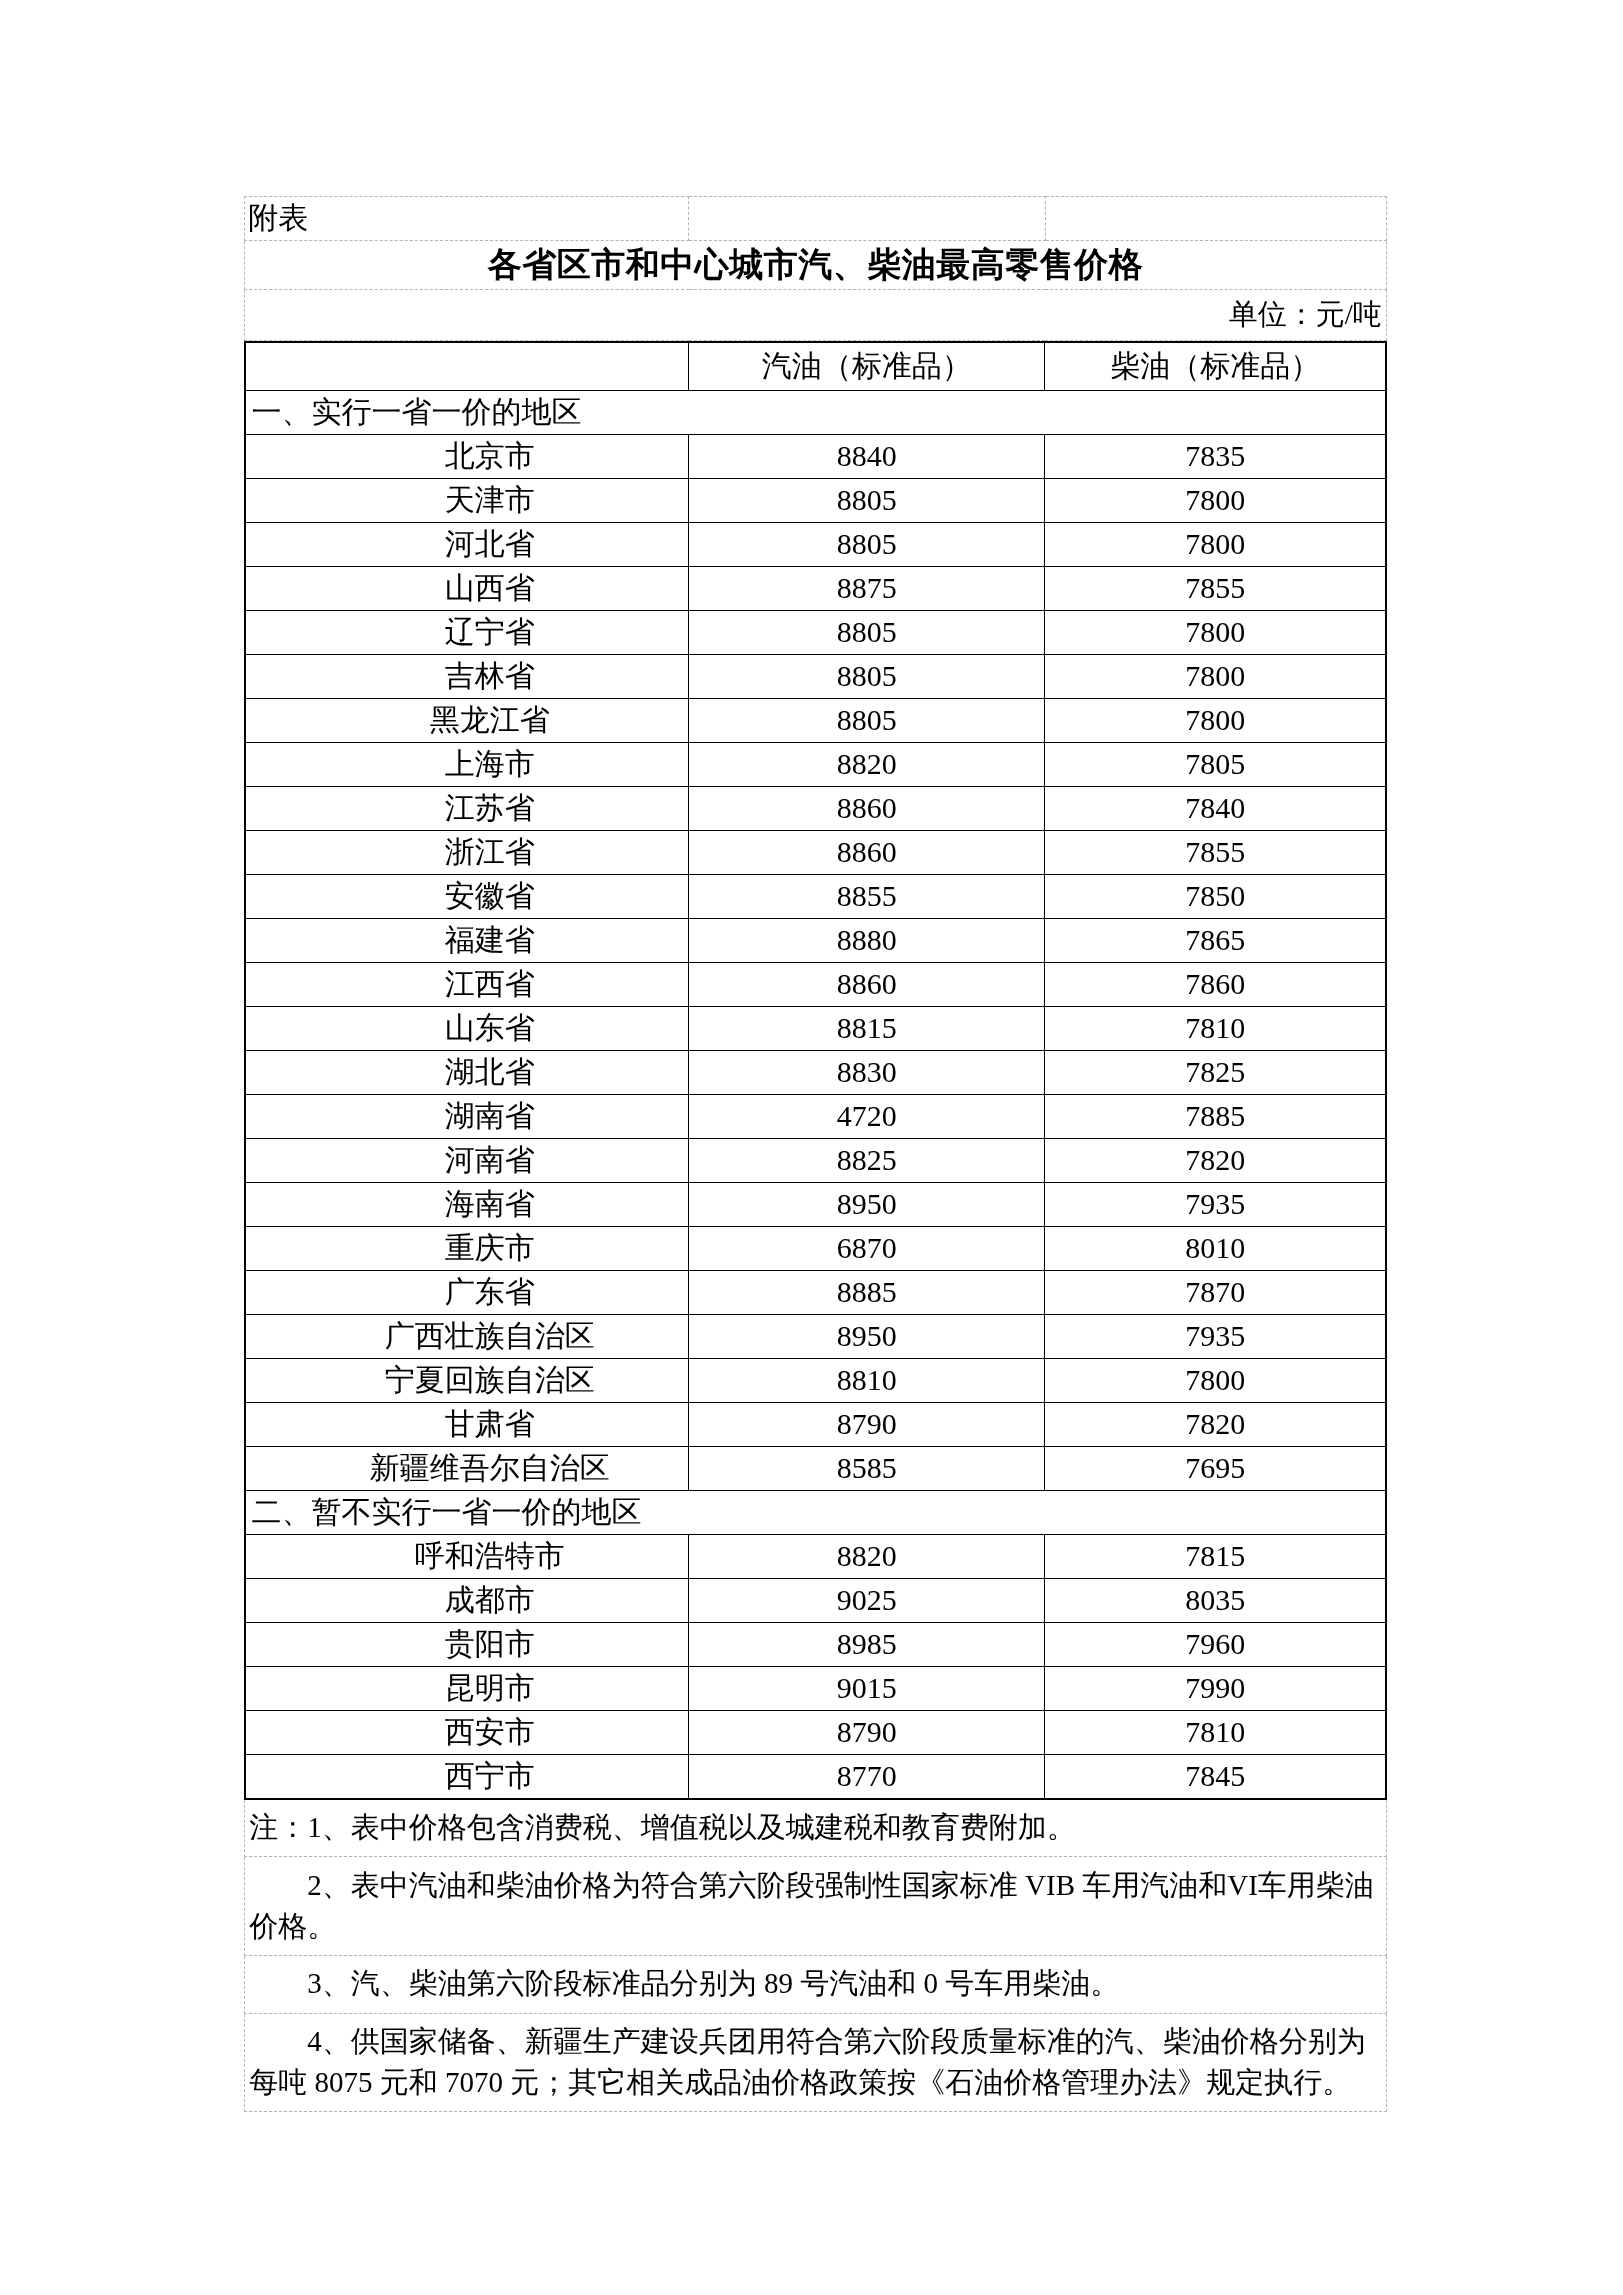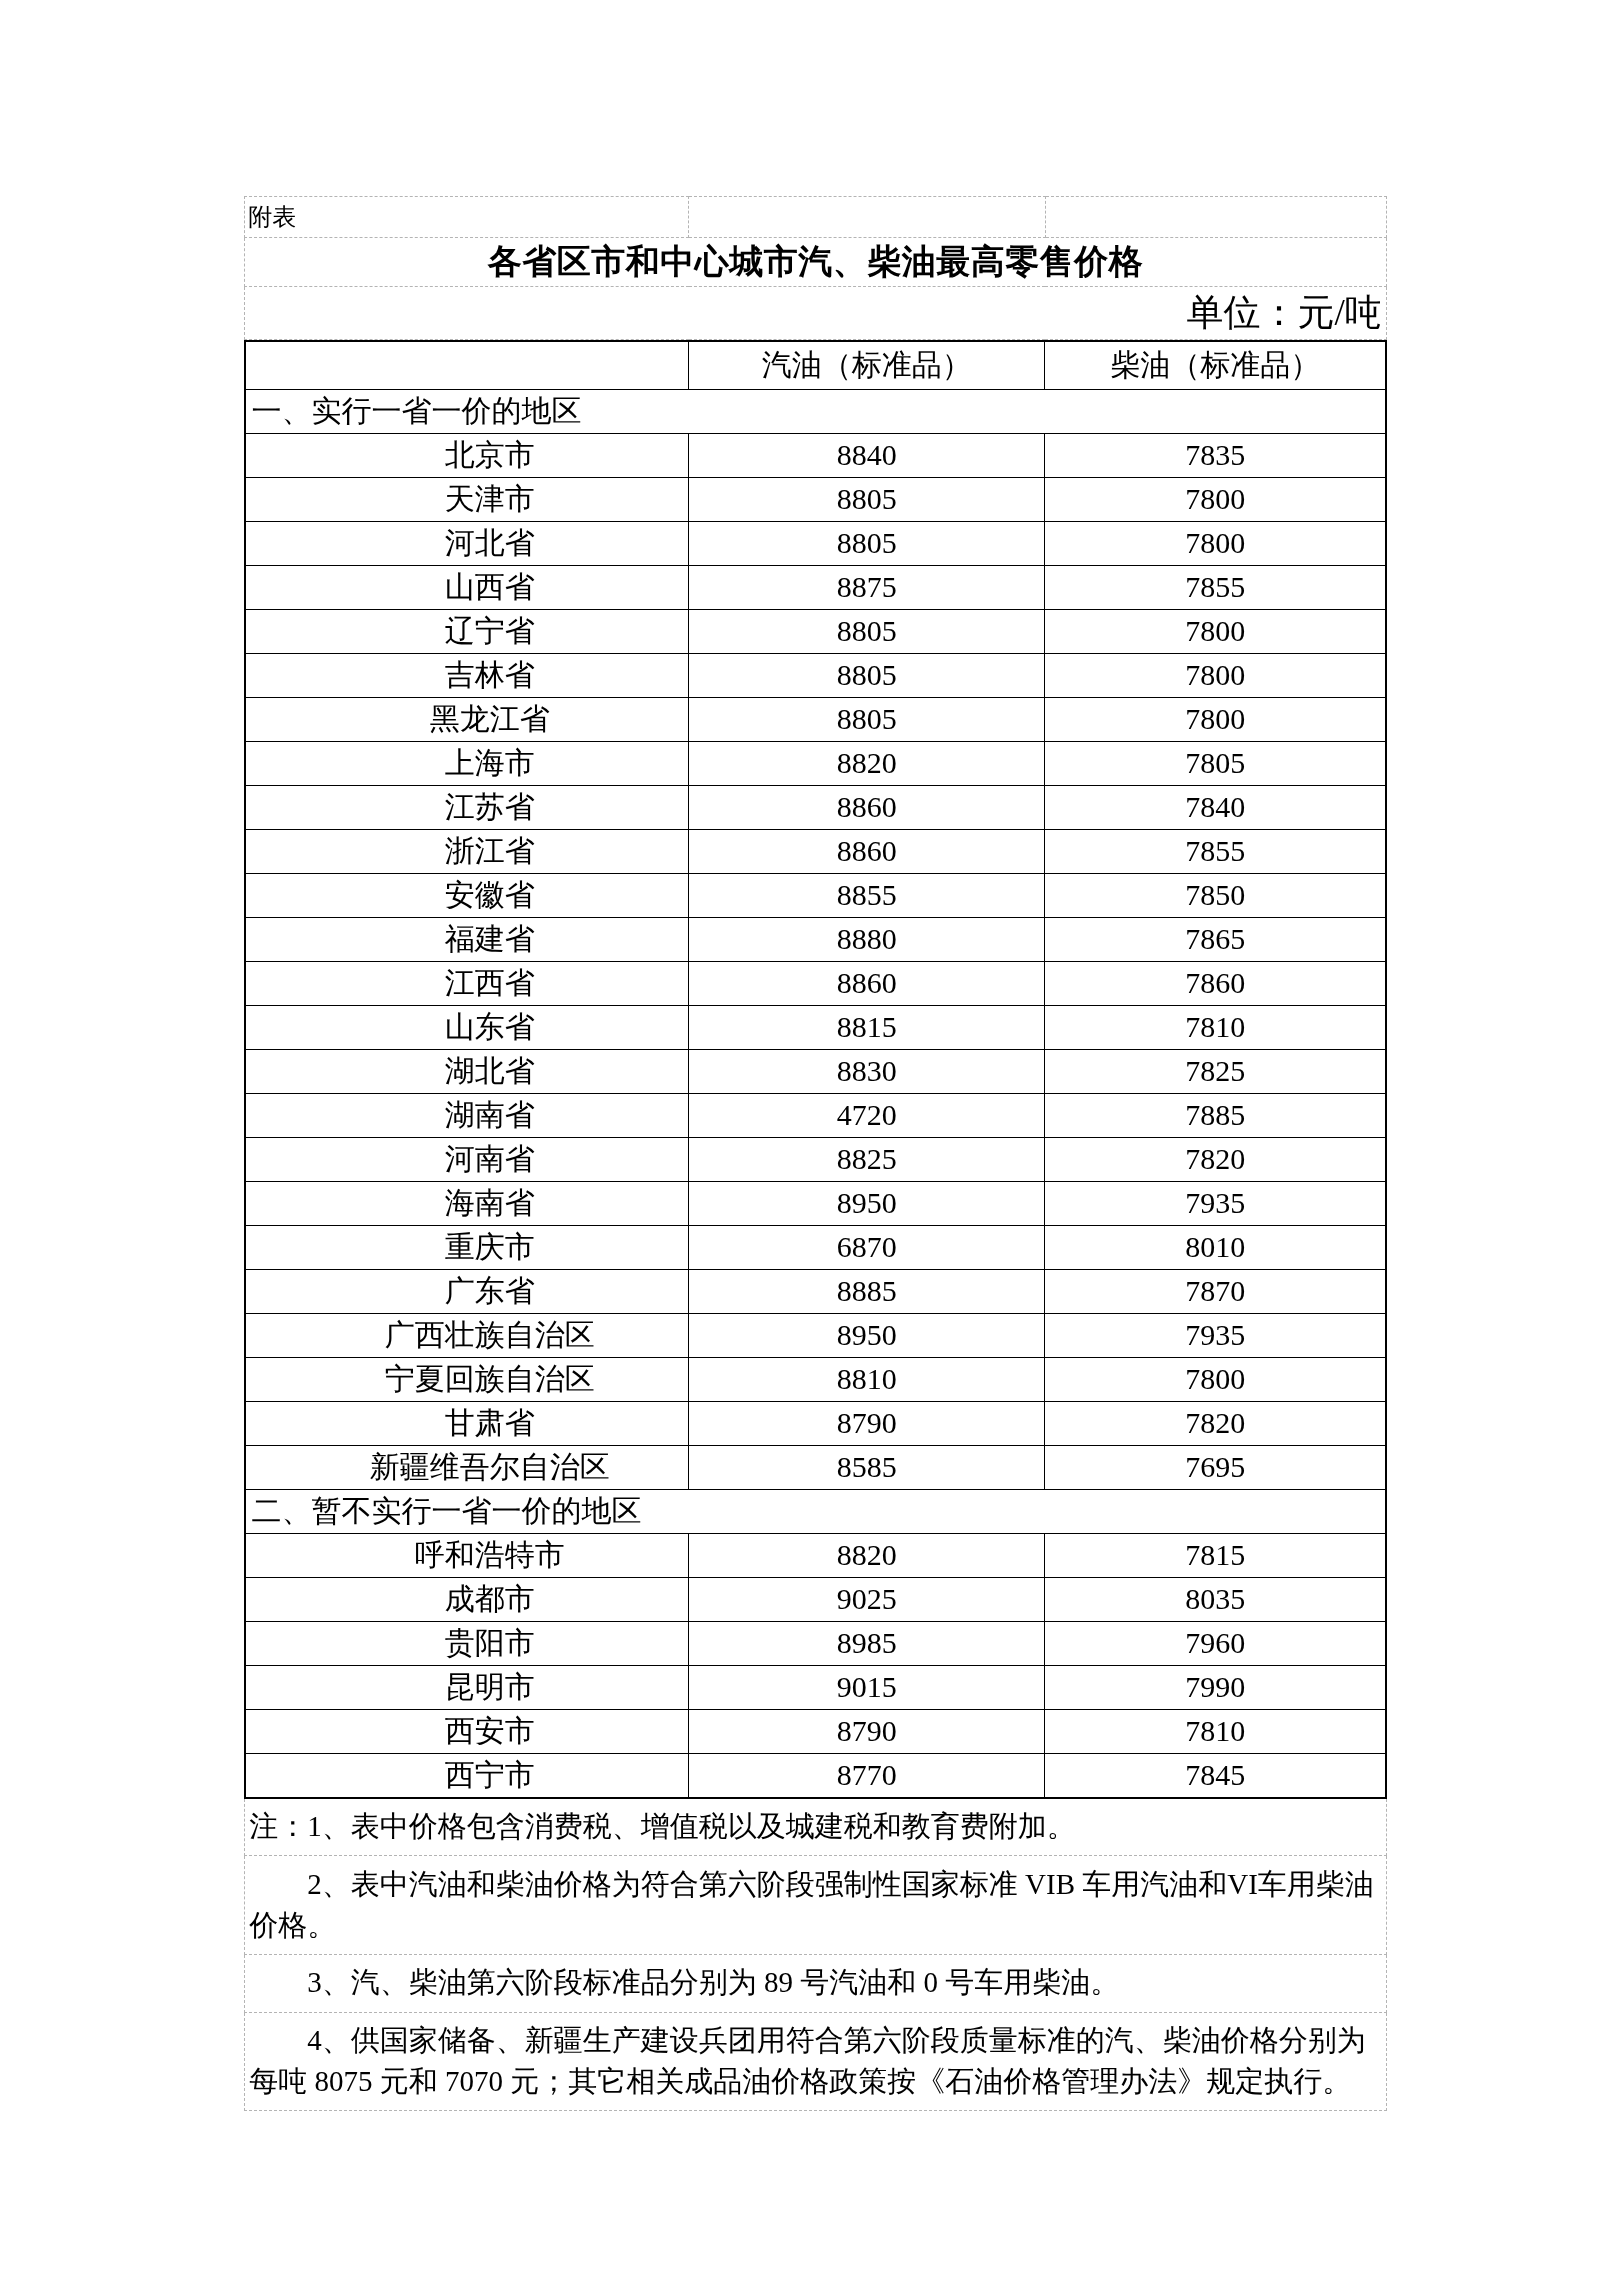--- a/index.html
+++ b/index.html
@@ -27,35 +27,35 @@
     width: 100%;
     border-collapse: collapse;
     table-layout: fixed;
   }
   .pre-table td {
     border: 1.1px dashed #b4b4b4;
     vertical-align: middle;
   }
   .label-row { height: 41px; }
   .label-cell {
-    font-size: 24px;
+    font-size: 30px;
     padding-left: 3.2px;
   }
   .title-row { height: 44px; }
   .title-cell {
     text-align: center;
     font-family: "Liberation Sans", "DejaVu Sans", sans-serif;
     font-weight: bold;
     font-size: 34px;
     letter-spacing: 0.5px;
   }
   .unit-row { height: 51px; }
   .unit-cell {
     text-align: right;
-    font-size: 37px;
+    font-size: 29px;
     padding-right: 4.3px;
   }
 
   
   .main-table {
     width: 100%;
     border-collapse: collapse;
     table-layout: fixed;
     border: 2.7px solid #000000;
   }

